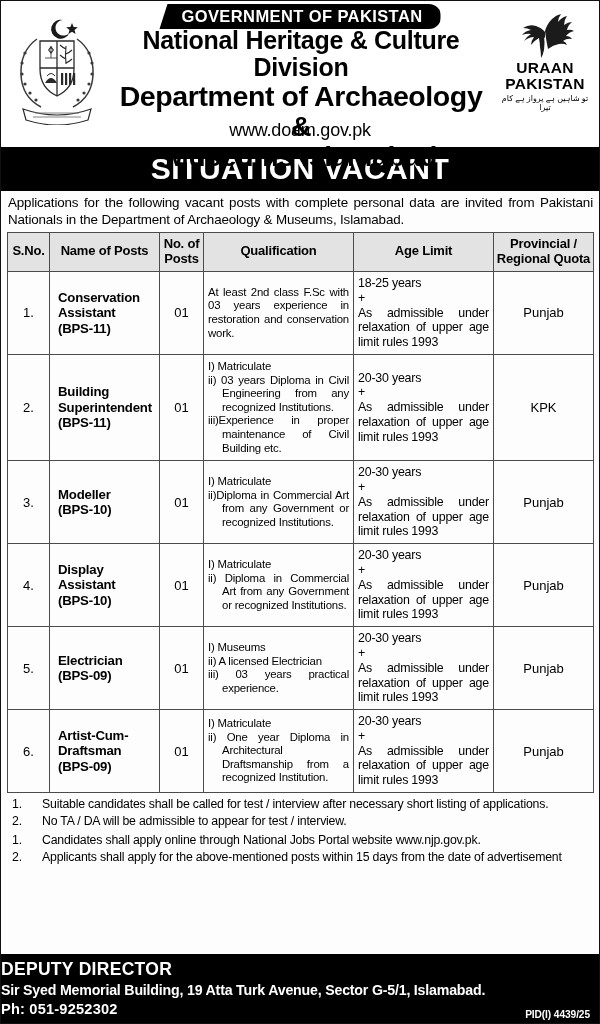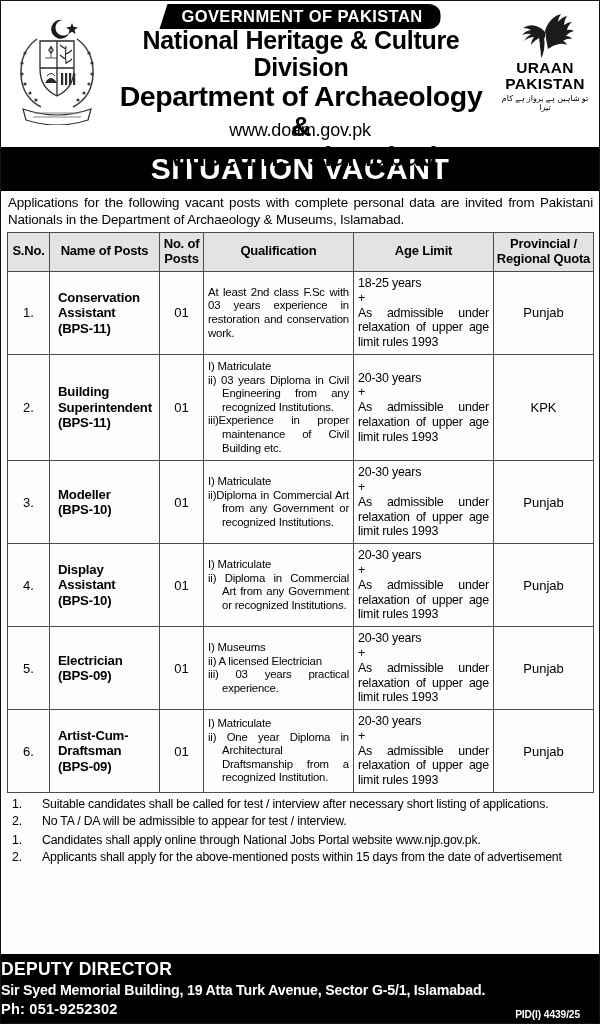--- a/index.html
+++ b/index.html
@@ -188,21 +188,21 @@
   }
   .f-bottom {
     position: relative;
     height: 20px;
   }
   .f-ph {
     font-weight: bold; font-size: 14.6px; line-height: 19px;
     letter-spacing: 0.2px;
   }
   .f-pid {
-    position: absolute; right: 19px; bottom: 0px;
+    position: absolute; right: 9px; bottom: 0px;
     font-weight: bold; font-size: 10.2px;
     letter-spacing: -0.1px;
   }
 </style>
 </head>
 <body>
 
 <div class="page">
 
   <div class="header">

